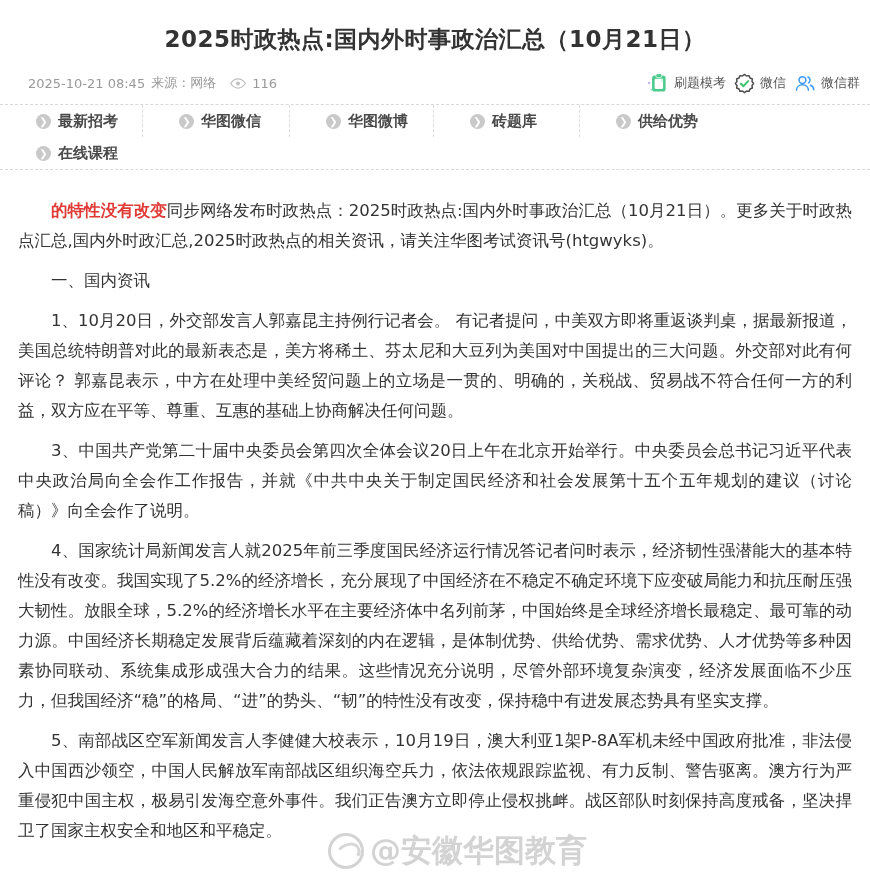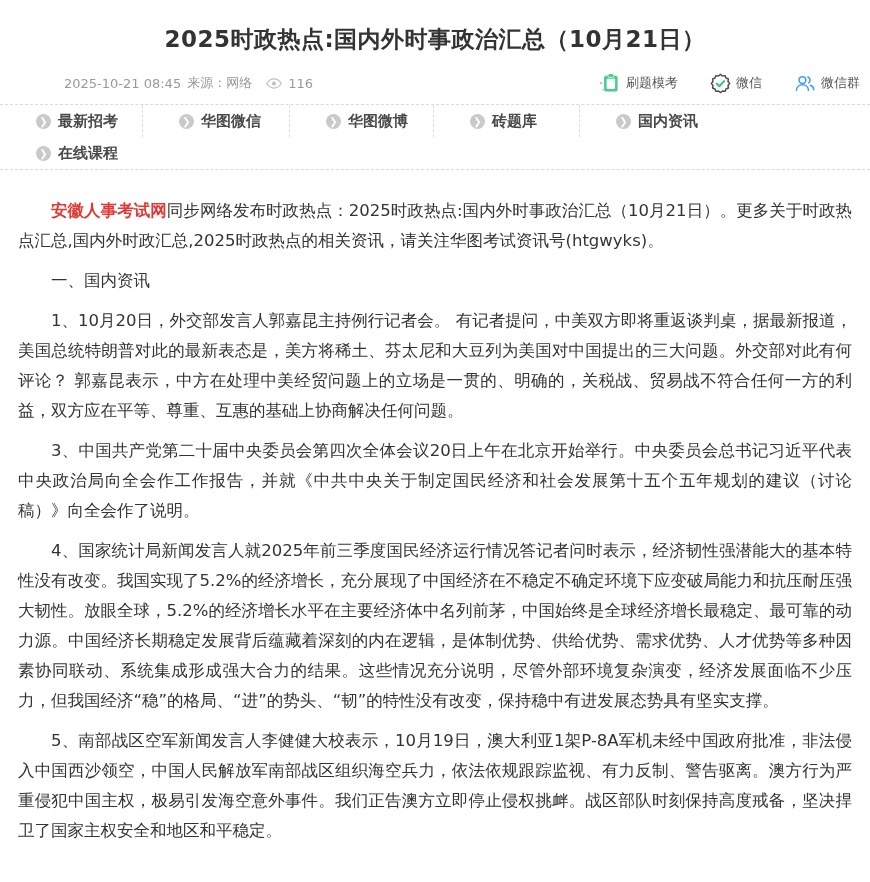--- a/index.html
+++ b/index.html
@@ -20,32 +20,32 @@
     color: #333;
     padding-top: 24px;
     letter-spacing: 0.5px;
   }
   .meta-row {
     margin-top: 15px;
     height: 26px;
     display: flex;
     align-items: center;
     justify-content: space-between;
-    padding: 0 10px 0 64px;
+    padding: 0 10px 0 28px;
   }
   .meta-left {
     color: #999;
     font-size: 13px;
     display: flex;
     align-items: center;
     gap: 6px;
     white-space: nowrap;
   }
   .meta-left .eye { display: inline-flex; align-items: center; margin-left: 8px; }
-  .actions { display: flex; align-items: center; gap: 32px; }
+  .actions { display: flex; align-items: center; gap: 8px; }
   .action-item {
     display: flex; align-items: center; gap: 5px;
     font-size: 13px; color: #555; cursor: pointer; white-space: nowrap;
   }
   .action-item svg { display: block; }
 
   
   .nav {
     margin-top: 8px;
     border-top: 1px dashed #d9d9d9;
@@ -181,35 +181,39 @@
     <div class="nav-cell r1">
       <span class="nav-chevron">❯</span>
       <span>华图微博</span>
     </div>
     <div class="nav-cell r1">
       <span class="nav-chevron">❯</span>
       <span>砖题库</span>
     </div>
     <div class="nav-cell r1 last">
       <span class="nav-chevron">❯</span>
-      <span>国内资讯</span>
+      <span>供给优势</span>
     </div>
     <div class="nav-cell">
       <span class="nav-chevron">❯</span>
       <span>在线课程</span>
     </div>
     <div class="nav-cell"></div>
     <div class="nav-cell"></div>
     <div class="nav-cell"></div>
     <div class="nav-cell"></div>
   </div>
 
   <div class="article">
-    <p><span class="intro-link">安徽人事考试网</span><span>同步网络发布时政热点：2025时政热点:国内外时事政治汇总（10月21日）。更多关于时政热点汇总,国内外时政汇总,2025时政热点的相关资讯，请关注华图考试资讯号(htgwyks)。</span></p>
+    <p><span class="intro-link">的特性没有改变</span><span>同步网络发布时政热点：2025时政热点:国内外时事政治汇总（10月21日）。更多关于时政热点汇总,国内外时政汇总,2025时政热点的相关资讯，请关注华图考试资讯号(htgwyks)。</span></p>
     <p class="section-title">一、国内资讯</p>
     <p>1、10月20日，外交部发言人郭嘉昆主持例行记者会。 有记者提问，中美双方即将重返谈判桌，据最新报道，美国总统特朗普对此的最新表态是，美方将稀土、芬太尼和大豆列为美国对中国提出的三大问题。外交部对此有何评论？ 郭嘉昆表示，中方在处理中美经贸问题上的立场是一贯的、明确的，关税战、贸易战不符合任何一方的利益，双方应在平等、尊重、互惠的基础上协商解决任何问题。</p>
     <p>3、中国共产党第二十届中央委员会第四次全体会议20日上午在北京开始举行。中央委员会总书记习近平代表中央政治局向全会作工作报告，并就《中共中央关于制定国民经济和社会发展第十五个五年规划的建议（讨论稿）》向全会作了说明。</p>
     <p>4、国家统计局新闻发言人就2025年前三季度国民经济运行情况答记者问时表示，经济韧性强潜能大的基本特性没有改变。我国实现了5.2%的经济增长，充分展现了中国经济在不稳定不确定环境下应变破局能力和抗压耐压强大韧性。放眼全球，5.2%的经济增长水平在主要经济体中名列前茅，中国始终是全球经济增长最稳定、最可靠的动力源。中国经济长期稳定发展背后蕴藏着深刻的内在逻辑，是体制优势、供给优势、需求优势、人才优势等多种因素协同联动、系统集成形成强大合力的结果。这些情况充分说明，尽管外部环境复杂演变，经济发展面临不少压力，但我国经济“稳”的格局、“进”的势头、“韧”的特性没有改变，保持稳中有进发展态势具有坚实支撑。</p>
     <p>5、南部战区空军新闻发言人李健健大校表示，10月19日，澳大利亚1架P-8A军机未经中国政府批准，非法侵入中国西沙领空，中国人民解放军南部战区组织海空兵力，依法依规跟踪监视、有力反制、警告驱离。澳方行为严重侵犯中国主权，极易引发海空意外事件。我们正告澳方立即停止侵权挑衅。战区部队时刻保持高度戒备，坚决捍卫了国家主权安全和地区和平稳定。</p>
   </div>
 
+  <div class="watermark">
+    <span class="wm-logo"></span>
+    <span>@安徽华图教育</span>
+  </div>
 
 </div>
 
 </body></html>

